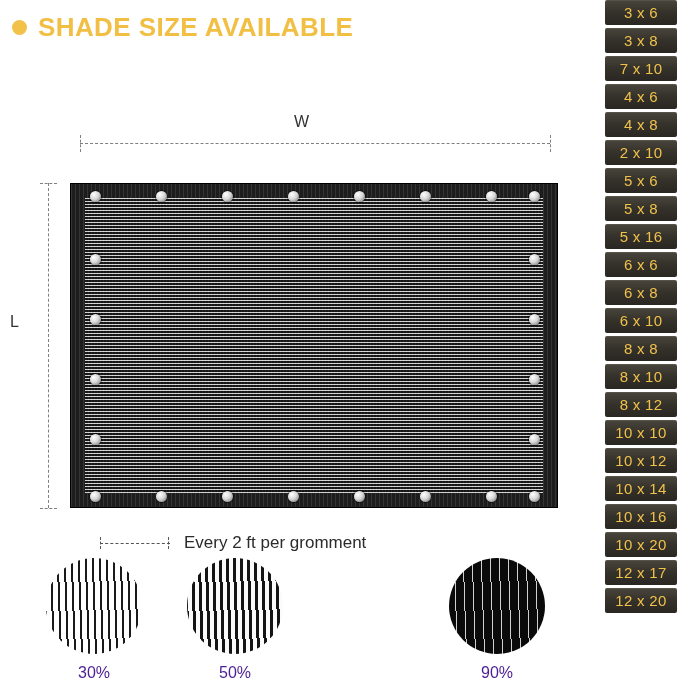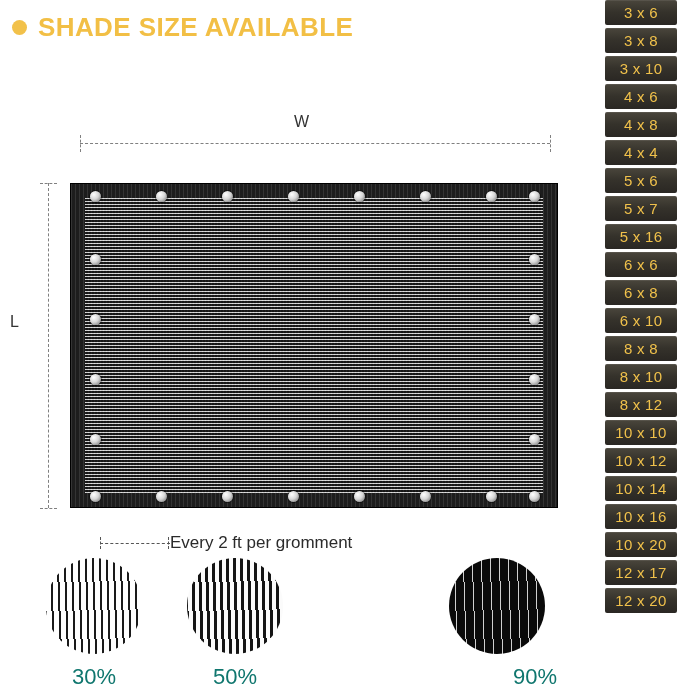--- a/index.html
+++ b/index.html
@@ -160,21 +160,21 @@
     box-shadow: 0 0 0 1px rgba(0,0,0,0.45);
   }
 
   
   .grommet-note {
     position: absolute;
     left: 100px;
     top: 478px;
     display: flex;
     align-items: center;
-    gap: 0;
+    gap: 14px;
   }
   .grommet-note .span-line {
     position: relative;
     width: 70px;
     height: 12px;
   }
   .grommet-note .span-line::before {
     content: "";
     position: absolute;
     left: 0; right: 0; top: 6px;
@@ -234,22 +234,22 @@
       repeating-linear-gradient(88deg, #0e0e0e 0px, #0e0e0e 5px, #e8e8e8 5px, #e8e8e8 7px),
       repeating-linear-gradient(6deg, #111111 0px, #111111 3px, rgba(255,255,255,0) 3px, rgba(255,255,255,0) 8px);
   }
   .rate-90 {
     background-image:
       repeating-linear-gradient(88deg, #0a0a0a 0px, #0a0a0a 8px, #cfcfcf 8px, #cfcfcf 9px),
       repeating-linear-gradient(3deg, #0d0d0d 0px, #0d0d0d 6px, rgba(255,255,255,0.05) 6px, rgba(255,255,255,0.05) 9px);
   }
   .rate-label {
     margin-top: 10px;
-    font-size: 22px;
-    color: #0f766e;
+    font-size: 16px;
+    color: #4c1d95;
   }
 
   
   .size-list {
     position: absolute;
     right: 0;
     top: 0;
     width: 79px;
     height: 698px;
   }
@@ -339,52 +339,52 @@
 
     <div class="rates">
       <div class="rate-item" style="left:14px; top:0;">
         <div class="rate-circle rate-30"></div>
         <div class="rate-label">30%</div>
       </div>
       <div class="rate-item" style="left:155px; top:0;">
         <div class="rate-circle rate-50"></div>
         <div class="rate-label">50%</div>
       </div>
-      <div class="rate-item" style="left:417px; top:0;text-align:right;">
+      <div class="rate-item" style="left:417px; top:0;">
         <div class="rate-circle rate-90"></div>
         <div class="rate-label">90%</div>
       </div>
     </div>
 
   </div>
 
   <div class="size-list">
     <div class="size-chip">
         <span class="chip-text">3 x 6</span>
       </div>
     <div class="size-chip">
         <span class="chip-text">3 x 8</span>
       </div>
     <div class="size-chip">
-        <span class="chip-text">3 x 10</span>
+        <span class="chip-text">7 x 10</span>
       </div>
     <div class="size-chip">
         <span class="chip-text">4 x 6</span>
       </div>
     <div class="size-chip">
         <span class="chip-text">4 x 8</span>
       </div>
     <div class="size-chip">
-        <span class="chip-text">4 x 4</span>
+        <span class="chip-text">2 x 10</span>
       </div>
     <div class="size-chip">
         <span class="chip-text">5 x 6</span>
       </div>
     <div class="size-chip">
-        <span class="chip-text">5 x 7</span>
+        <span class="chip-text">5 x 8</span>
       </div>
     <div class="size-chip">
         <span class="chip-text">5 x 16</span>
       </div>
     <div class="size-chip">
         <span class="chip-text">6 x 6</span>
       </div>
     <div class="size-chip">
         <span class="chip-text">6 x 8</span>
       </div>

